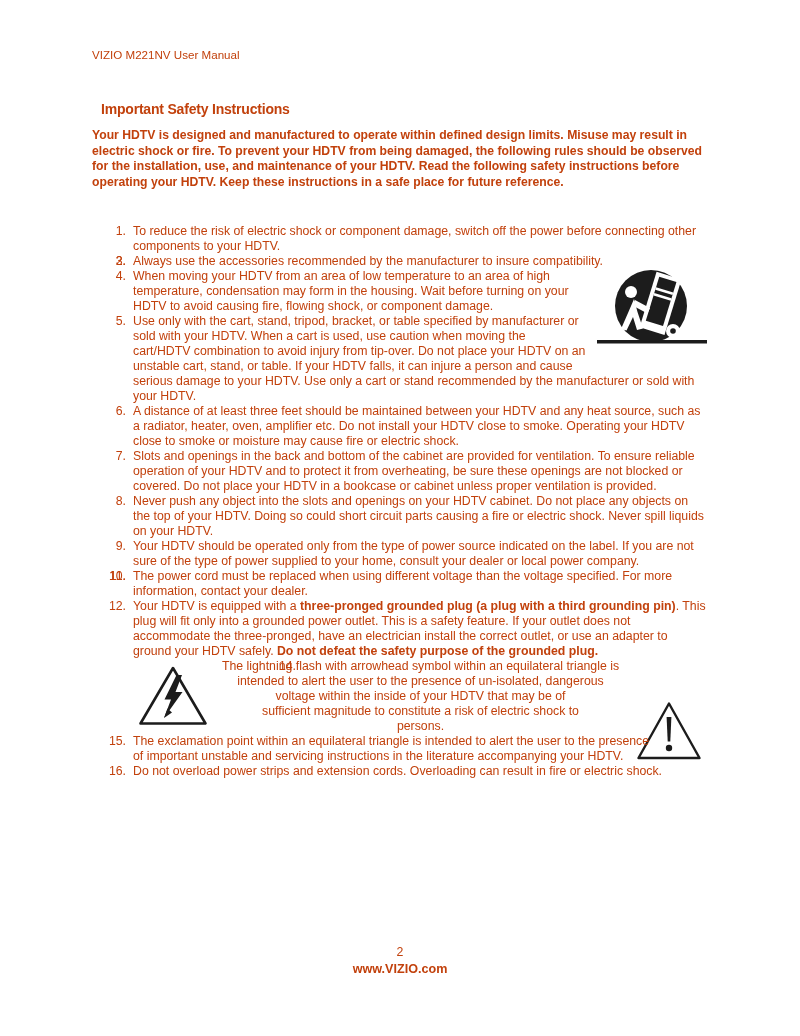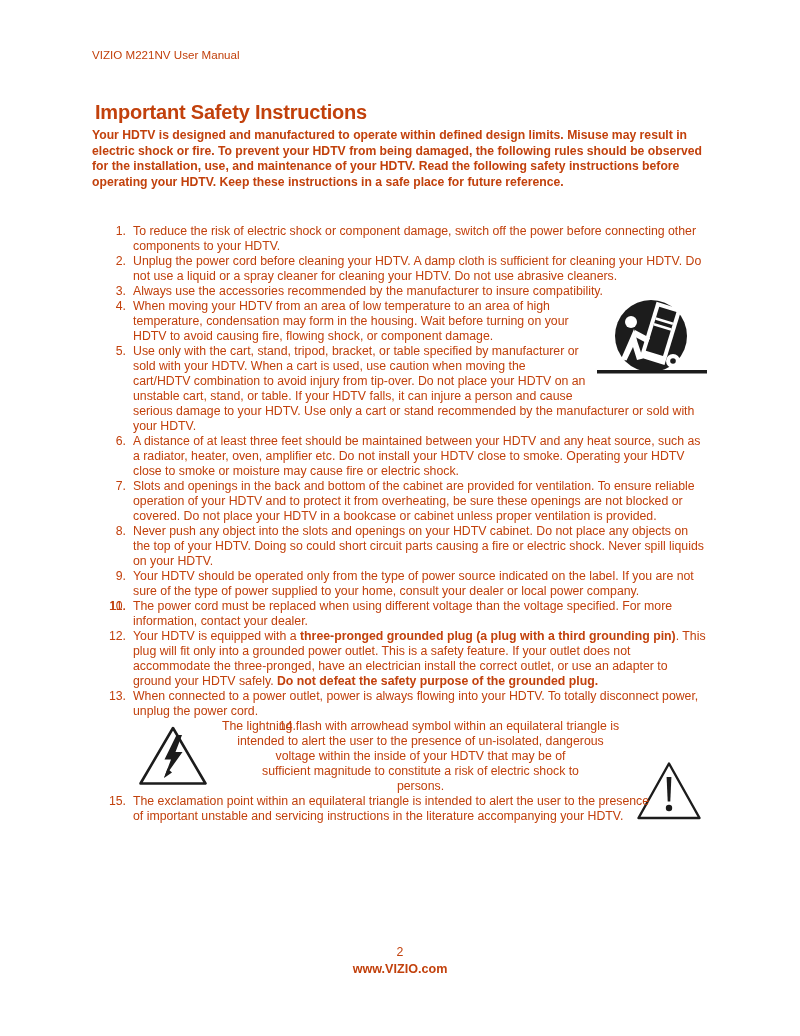--- a/index.html
+++ b/index.html
@@ -1,21 +1,21 @@
 <!DOCTYPE html>
 <html><head>
 <meta charset="utf-8">
 <style>
   html,body{margin:0;padding:0;background:#fff;}
   .page{
     position:relative;width:800px;height:1036px;background:#ffffff;
     color:#c2410c;font-family:"Liberation Sans",sans-serif;overflow:hidden;
   }
   .doc-header{position:absolute;left:92px;top:48px;font-size:11.6px;line-height:14px;}
-  .page-title{position:absolute;left:95px;top:101px;font-size:20px;font-weight:bold;letter-spacing:-0.2px;}
+  .page-title{position:absolute;left:101px;top:101px;font-size:14px;font-weight:bold;letter-spacing:-0.2px;}
   .intro{position:absolute;left:92px;top:128px;width:628px;font-weight:bold;font-size:12.2px;line-height:15.7px;}
   .safety-list{
     position:absolute;left:92px;top:224px;width:616px;
     font-size:12.3px;line-height:15px;list-style:none;margin:0;padding:0;
   }
   .safety-list li{position:relative;padding-left:41px;}
   .safety-list .num{position:absolute;left:0;top:0;width:34px;text-align:right;}
   .txt b{font-weight:bold;}
   .float-cart{float:right;width:112px;height:90px;margin:0 0 2px 10px;}
   .float-cart svg{display:block;width:112px;height:82px;}
@@ -44,21 +44,20 @@
 
   <ol class="safety-list">
 
     <li>
       <span class="num">1.</span>
       <span class="txt">To reduce the risk of electric shock or component damage, switch off the power before connecting other components to your HDTV.</span>
     </li>
 
     <li>
       <span class="num">2.</span>
-      <span class="txt">Unplug the power cord before cleaning your HDTV. A damp cloth is sufficient for cleaning your HDTV. Do not use a liquid or a spray cleaner for cleaning your HDTV. Do not use abrasive cleaners.</span>
     </li>
 
     <li>
       <span class="num">3.</span>
       <span class="txt">Always use the accessories recommended by the manufacturer to insure compatibility.</span>
     </li>
 
     <li>
       <span class="float-cart">
         <svg viewBox="0 0 112 82" xmlns="http://www.w3.org/2000/svg">
@@ -113,24 +112,20 @@
     <li>
       <span class="num">11.</span>
       <span class="txt">The power cord must be replaced when using different voltage than the voltage specified. For more information, contact your dealer.</span>
     </li>
 
     <li>
       <span class="num">12.</span>
       <span class="txt"><span>Your HDTV is equipped with a </span><b>three-pronged grounded plug (a plug with a third grounding pin)</b><span>. This plug will fit only into a grounded power outlet. This is a safety feature. If your outlet does not accommodate the three-pronged, have an electrician install the correct outlet, or use an adapter to ground your HDTV safely. </span><b>Do not defeat the safety purpose of the grounded plug.</b></span>
     </li>
 
-    <li>
-      <span class="num">13.</span>
-      <span class="txt">When connected to a power outlet, power is always flowing into your HDTV. To totally disconnect power, unplug the power cord.</span>
-    </li>
 
     <li class="li14">
       <span class="tri tri-lightning">
         <svg viewBox="0 0 72 63" xmlns="http://www.w3.org/2000/svg">
           <path d="M36 4 L68.5 59.5 H3.5 Z" fill="#ffffff" stroke="#1c1c1c" stroke-width="2.6" stroke-linejoin="round"></path>
           <path d="M39.5 11 L27.5 35.5 H34 L27 54 L45.5 28 H38.5 L45 11 Z" fill="#1c1c1c"></path>
           <path d="M27 54 L35 48.5 L30.5 44.5 Z" fill="#1c1c1c"></path>
         </svg>
       </span>
       <span class="tri tri-exclaim">
@@ -148,20 +143,24 @@
         <span class="ln">sufficient magnitude to constitute a risk of electric shock to</span>
         <span class="ln">persons.</span>
       </span>
     </li>
 
     <li class="li15">
       <span class="num">15.</span>
       <span class="txt">The exclamation point within an equilateral triangle is intended to alert the user to the presence of important unstable and servicing instructions in the literature accompanying your HDTV.</span>
     </li>
 
+    <li class="li16">
+      <span class="num">16.</span>
+      <span class="txt">Do not overload power strips and extension cords. Overloading can result in fire or electric shock.</span>
+    </li>
 
   </ol>
 
   <div class="footer">
     <div>2</div>
     <div class="site">www.VIZIO.com</div>
   </div>
 
 </div>
 

